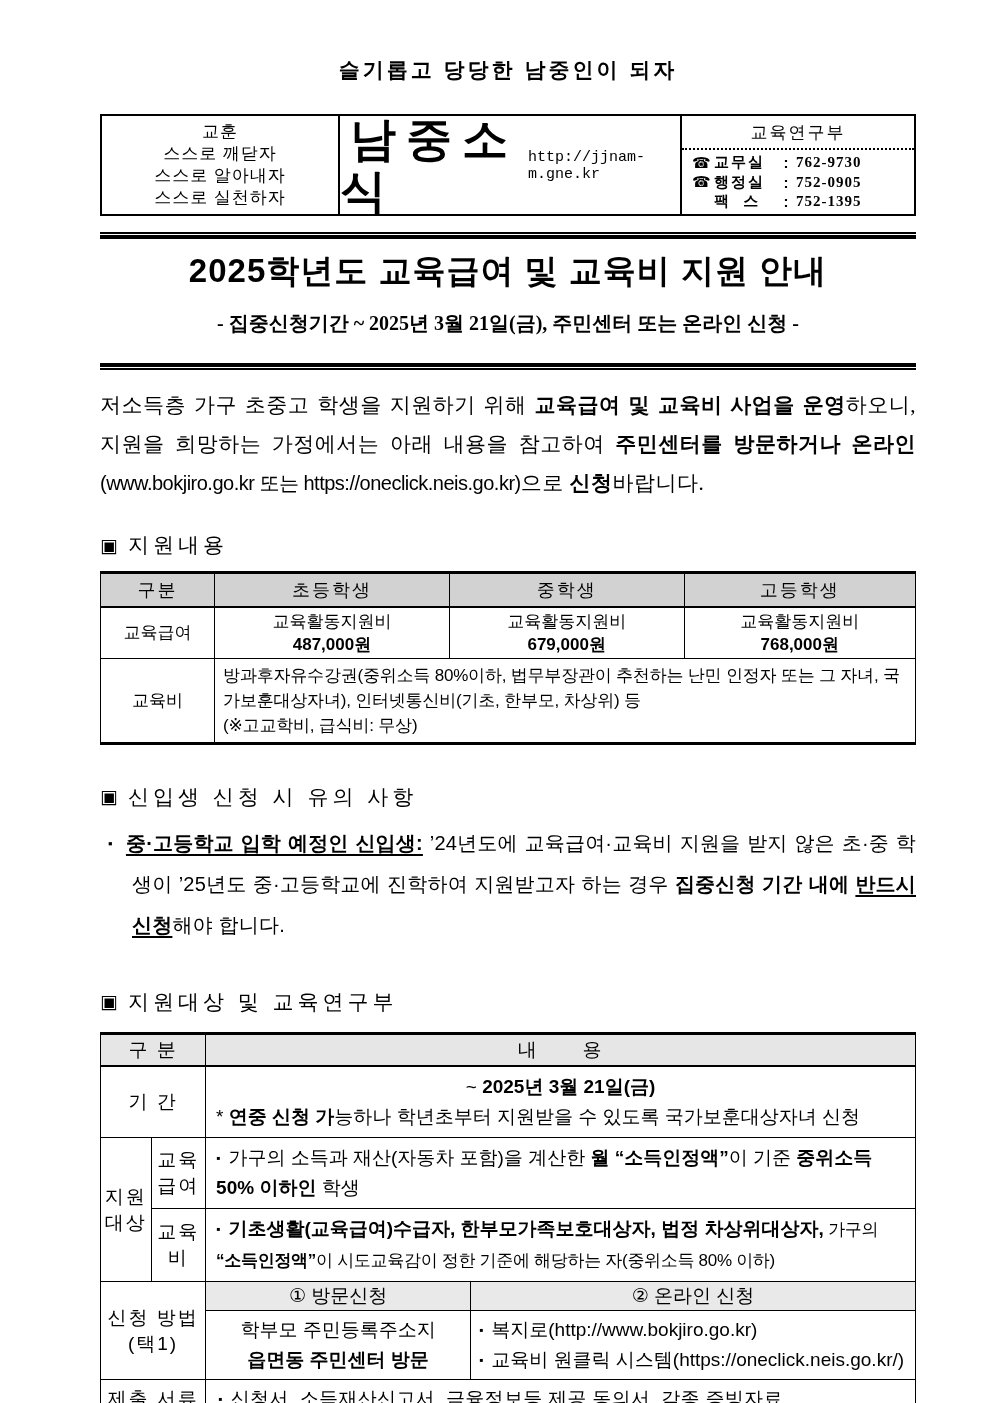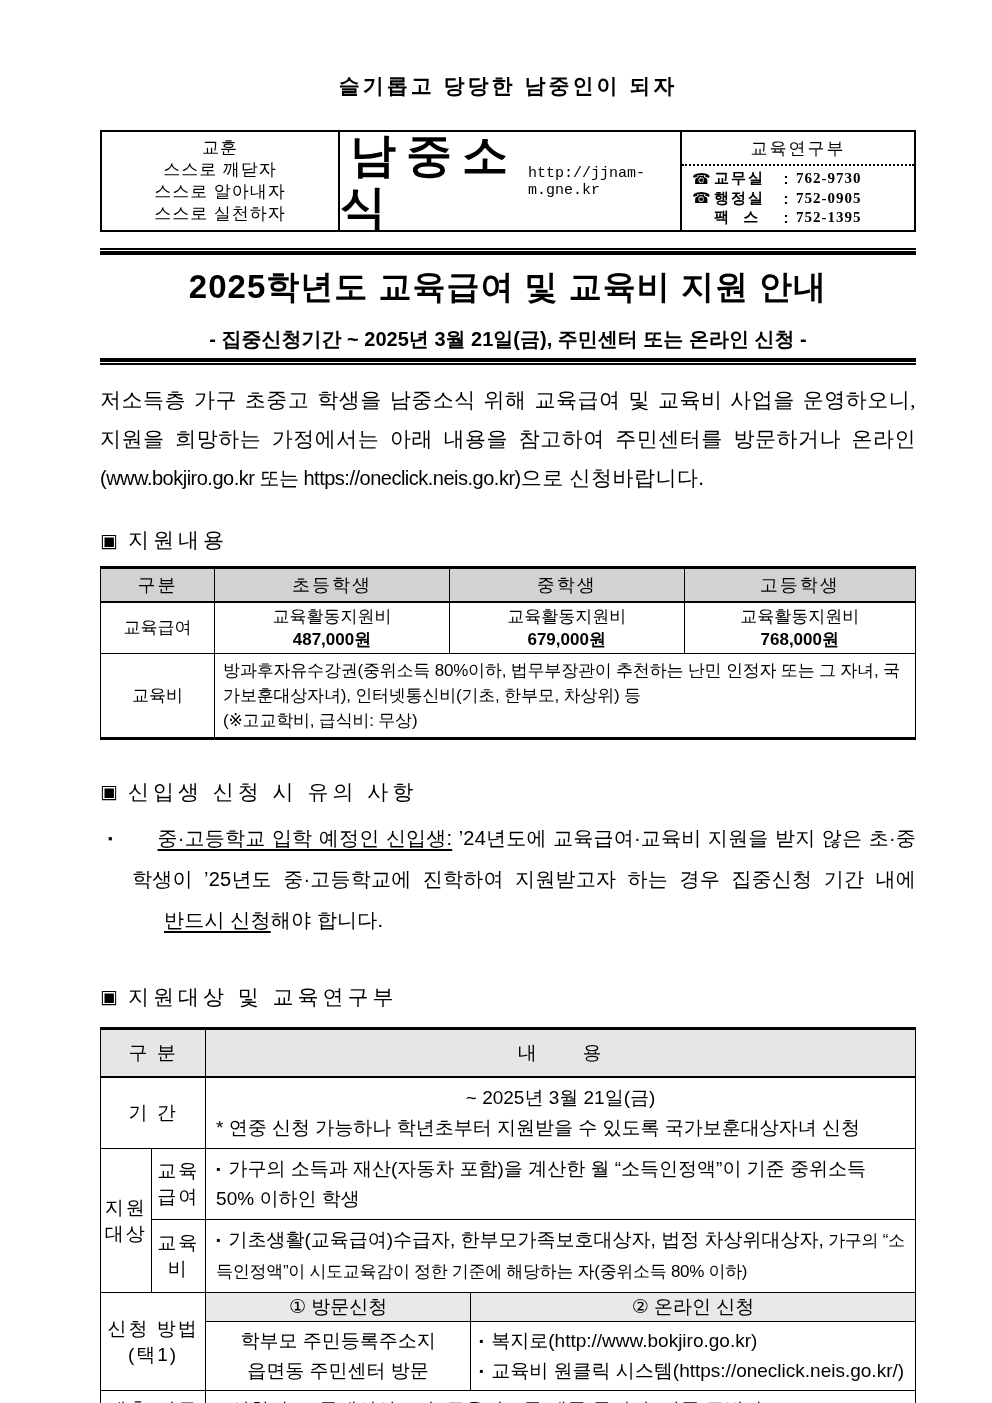--- a/index.html
+++ b/index.html
@@ -6,21 +6,21 @@
   html,body { background:#ffffff; }
   body {
     width:992px; height:1403px;
     font-family:"Liberation Sans","DejaVu Sans",sans-serif;
     color:#000;
     overflow:hidden;
   }
   .page { width:992px; height:1403px; padding:0 76px 0 100px; }
 
   
-  .slogan { margin-top:72px; text-align:center; font-size:21px; font-weight:600; letter-spacing:3px; }
+  .slogan { margin-top:56px; text-align:center; font-size:21px; font-weight:600; letter-spacing:3px; }
 
   
   .masthead { margin-top:30px; height:102px; border:2px solid #000; display:flex; }
   .m-left { width:238px; border-right:2px solid #000; display:flex; flex-direction:column; justify-content:center; align-items:center; font-size:17px; line-height:22px; font-weight:500; letter-spacing:1px; }
   .m-center { flex:1; border-right:2px solid #000; display:flex; justify-content:center; align-items:center; }
   .m-title { font-size:46px; font-weight:900; letter-spacing:10px; line-height:52px; text-indent:10px; }
   .m-url { font-size:15px; font-family:"Liberation Mono","DejaVu Sans Mono",monospace; margin-top:2px; }
   .m-right { width:232px; display:flex; flex-direction:column; }
   .m-dept { text-align:center; font-size:17px; padding:5px 8px 4px; letter-spacing:2px; border-bottom:2px dotted #000; }
   .m-rows { flex:1; display:flex; flex-direction:column; justify-content:space-evenly; padding:3px 8px 3px 10px; }
@@ -28,53 +28,53 @@
   .m-row .ph { width:22px; font-size:15px; }
   .m-row .lb { width:62px; letter-spacing:2px; white-space:pre; }
   .m-row .co { width:20px; text-align:center; }
   .m-row .va { letter-spacing:1px;font-family:Liberation Serif, serif; }
 
   
   .title-block { margin-top:16px; }
   .rule-a { height:7px; border-top:2px solid #000; border-bottom:4px solid #000; }
   .rule-b { height:7px; border-top:4px solid #000; border-bottom:2px solid #000; }
   .doc-title { text-align:center; font-size:33px; font-weight:800; letter-spacing:1px; margin:10px 0 16px; }
-  .doc-subtitle { text-align:center; font-size:20px; font-weight:600; margin:0 0 5px; }
+  .doc-subtitle { text-align:center; font-size:20px; font-weight:600; margin:0 0 26px;font-family:Liberation Serif, serif; }
 
   
   .intro { margin-top:16px; font-family:"Liberation Serif","DejaVu Serif",serif; font-size:21px; line-height:39px; text-align:justify; letter-spacing:0.5px; }
   .intro .c { font-family:Liberation Sans, sans-serif; font-size:20px; letter-spacing:-0.5px; }
 
   
   .sec-h { font-size:21px; font-weight:500; letter-spacing:4px; display:flex; align-items:center; gap:10px; }
   .sec-h .sq { font-size:19px; letter-spacing:0; }
   .h-support { margin-top:28px; }
   .h-notice  { margin-top:38px; }
   .h-apply   { margin-top:42px; }
 
   
-  .b { font-weight:400; }
-  .u { text-decoration:underline; text-underline-offset:4px;margin-left:32px; }
+  .b { font-weight:700; }
+  .u { text-decoration:underline; text-underline-offset:4px; }
   .s { font-size:17px; letter-spacing:-0.3px; }
 
   
   table { border-collapse:collapse; width:100%; table-layout:fixed; }
   .t1 { margin-top:12px; border-top:3px solid #000; border-bottom:3px solid #000; border-left:1px solid #000; border-right:1px solid #000; }
   .t1 th { background:#d2d2d2; font-weight:500; font-size:18px; height:34px; border:1px solid #000; border-bottom:2px solid #000; letter-spacing:2px; }
   .t1 td { border:1px solid #000; text-align:center; font-size:17px; padding:2px 4px; }
   .t1 .amt { font-weight:600; }
   .t1 .desc { text-align:left; line-height:25px; padding:4px 8px; letter-spacing:-0.2px; }
 
   
   .notice-p { margin-top:12px; font-size:20px; line-height:41px; padding-left:32px; text-indent:-24px; text-align:justify; letter-spacing:0.2px; }
   .notice-p .blt { font-size:13px; vertical-align:2px; margin-right:12px; }
 
   .t2 { margin-top:16px; border-top:3px solid #000; border-bottom:3px solid #000; border-left:1px solid #000; border-right:1px solid #000; }
   .t2 td { border:1px solid #000; font-size:19px; vertical-align:middle; }
-  .t2 .hdr { background:#e6e6e6; text-align:center; height:49px; font-weight:500; letter-spacing:2px; border-bottom:2px solid #000; white-space:pre; }
+  .t2 .hdr { background:#e6e6e6; text-align:center; height:33px; font-weight:500; letter-spacing:2px; border-bottom:2px solid #000; white-space:pre; }
   .t2 .lab { text-align:center; letter-spacing:2px; font-weight:500; padding:4px 2px; }
   .t2 .cell { padding:5px 10px; line-height:30px; }
   .t2 .center { text-align:center; }
   .t2 .subhdr { background:#e9e9e9; text-align:center; font-size:19px; height:26px; padding:1px 12px; }
   .t2 .visit { text-align:center; line-height:30px; }
   .t2 .online { line-height:30px; padding:4px 8px; }
   .t2 .online .blt, .t2 .cell .blt { font-size:12px; vertical-align:2px; margin-right:8px; }
   .t2 .docs-cell { padding:4px 12px; font-weight:500; letter-spacing:0.3px; }
 </style>
 </head>
@@ -120,21 +120,21 @@
     </div>
   </div>
 
   <div class="title-block">
     <div class="rule-a"></div>
     <div class="doc-title">2025학년도 교육급여 및 교육비 지원 안내</div>
     <div class="doc-subtitle">- 집중신청기간 ~ 2025년 3월 21일(금), 주민센터 또는 온라인 신청 -</div>
     <div class="rule-b"></div>
   </div>
 
-  <p class="intro"><span>저소득층 가구 초중고 학생을 남중소식 위해 </span><span class="b">교육급여 및 교육비 사업을 운영</span><span>하오니, 지원을 희망하는 가정에서는 아래 내용을 참고하여 </span><span class="b">주민센터를 방문하거나 온라인</span><span class="c">(www.bokjiro.go.kr 또는 https://oneclick.neis.go.kr)</span><span>으로 </span><span class="b">신청</span><span>바랍니다.</span></p>
+  <p class="intro"><span>저소득층 가구 초중고 학생을 지원하기 위해 </span><span class="b">교육급여 및 교육비 사업을 운영</span><span>하오니, 지원을 희망하는 가정에서는 아래 내용을 참고하여 </span><span class="b">주민센터를 방문하거나 온라인</span><span class="c">(www.bokjiro.go.kr 또는 https://oneclick.neis.go.kr)</span><span>으로 </span><span class="b">신청</span><span>바랍니다.</span></p>
 
   <div class="sec-h h-support">
     <span class="sq">▣</span>
     <span>지원내용</span>
   </div>
 
   <table class="t1">
     <colgroup>
         <col style="width:14%">
         <col style="width:28.8%">

